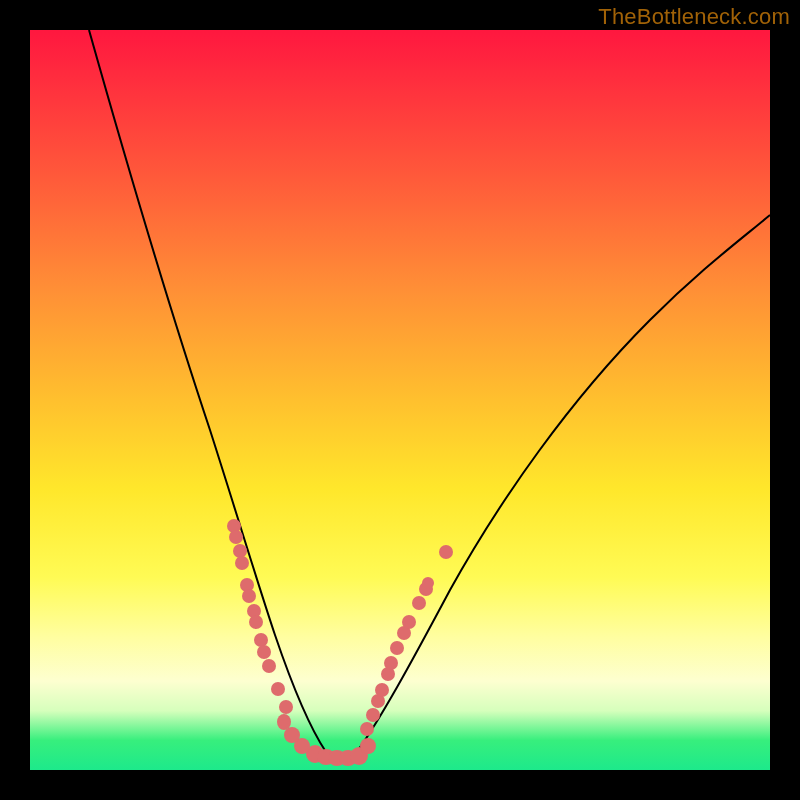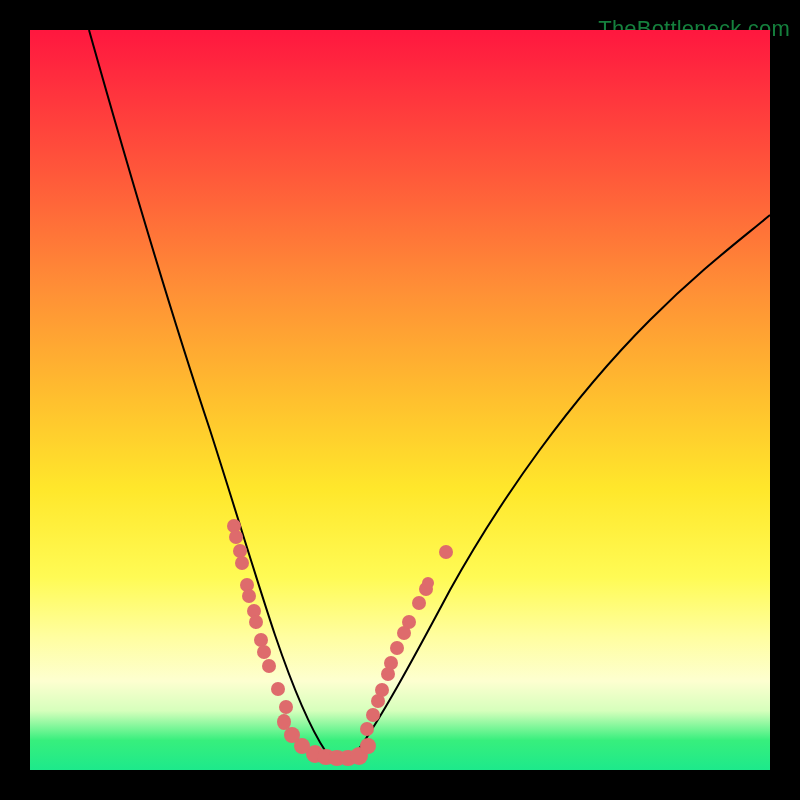--- a/index.html
+++ b/index.html
@@ -37,23 +37,23 @@
       #fffb55 74%,
       #fffea0 82%,
       #fdffd0 88%,
       #d6ffbc 92%,
       #37ef7d 96%,
       #1de98b 100%
     );
   }
   .watermark {
     position: absolute;
-    top: 16px;
+    top: 4px;
     right: 10px;
-    color: #15803d;
+    color: #a16207;
     font-size: 22px;
     font-weight: 500;
     letter-spacing: 0.2px;
     user-select: none;
   }
   svg.curves {
     position: absolute;
     left: 0;
     top: 0;
     width: 740px;

